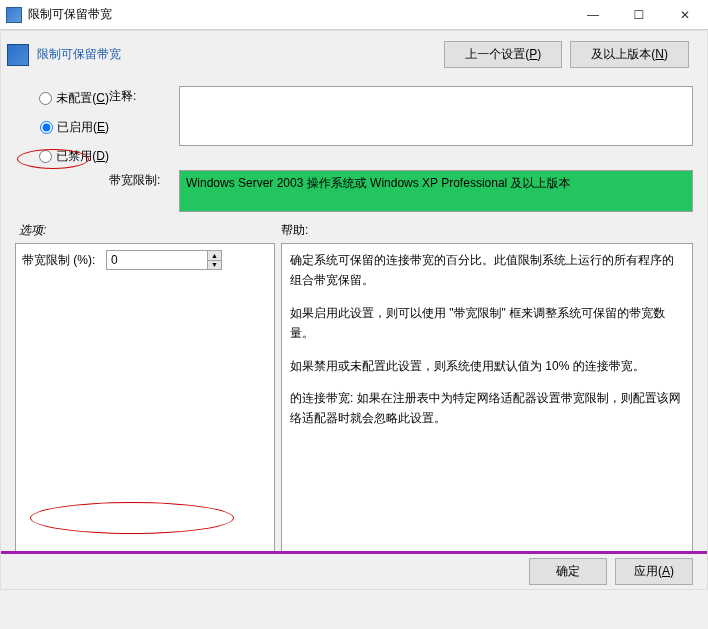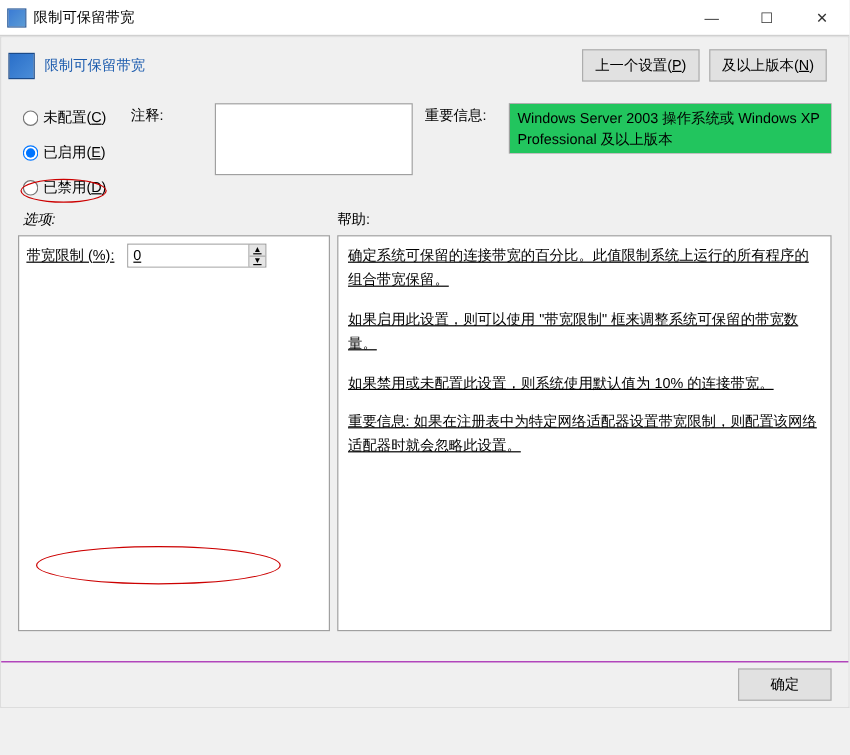--- a/index.html
+++ b/index.html
@@ -50,44 +50,44 @@
   width: 22px; height: 22px;
   background: linear-gradient(135deg,#2a6fc9,#4a8dd8);
   border: 1px solid #1a4a8a;
   margin-right: 8px;
 }
 .header-title { font-size: 12px; color: #1a5aad; flex: 1; }
 .nav-btns { display: flex; gap: 8px; margin-right: 4px; }
 .nav-btn {
   border: 1px solid #adadad;
   background: #e1e1e1;
-  padding: 4px 0;
+  padding: 4px 20px;
   font-size: 12px;
   cursor: default;
   min-width: 98px;
   text-align: center;
 }
 .nav-btn u { text-decoration: underline; }
 .config-area {
   display: flex;
   padding: 18px 14px 4px 18px;
 }
 .radios { width: 90px; display: flex; flex-direction: column; gap: 12px; padding-top: 4px; }
-.radio-row { display: flex; align-items: center; gap: 4px; }
+.radio-row { display: flex; align-items: center; gap: 4px; justify-content: flex-end; }
 .radio-row input { margin: 0; }
 .radio-row label u { text-decoration: underline; }
 .ellipse-mark {
   position: absolute;
   left: 16px; top: 118px;
   width: 72px; height: 20px;
   border: 1px solid #c00;
   border-radius: 50%;
   pointer-events: none;
 }
-.desc-area { flex: 1; display: flex; gap: 10px; }
+.desc-area { flex: 1; display: flex; flex-direction: column; gap: 24px; }
 .row { display: flex; gap: 6px; }
 .row-label { width: 64px; padding-top: 2px; }
 .comment-box {
   flex: 1;
   height: 60px;
   border: 1px solid #a0a0a0;
   background: #fff;
   padding: 2px 4px;
   resize: none;
   font-family: inherit;
@@ -105,21 +105,20 @@
 .lower-labels {
   display: flex;
   padding: 6px 18px 4px 18px;
 }
 .lower-labels .opt { width: 262px; font-style: italic; }
 .panels {
   display: flex;
   gap: 6px;
   padding: 0 14px 0 14px;
   height: 330px;
-  text-decoration: underline;
 }
 .panel {
   border: 1px solid #a0a0a0;
   background: #fff;
   overflow-y: scroll;
 }
 .panel-left { width: 260px; padding: 6px 6px; position: relative; }
 .panel-right { flex: 1; padding: 6px 8px; line-height: 1.7; }
 .spin-row { display: flex; align-items: center; gap: 2px; }
 .spin-label { width: 82px; }
@@ -146,21 +145,21 @@
   left: 14px; top: 258px;
   width: 204px; height: 32px;
   border: 1px solid #c00;
   border-radius: 50%;
   pointer-events: none;
 }
 .footer {
   position: absolute;
   bottom: 0; left: 0; right: 0;
   height: 38px;
-  border-top: 1px solid #a21caf;
+  border-top: 3px solid #a21caf;
   display: flex;
   justify-content: flex-end;
   align-items: center;
   gap: 8px;
   padding-right: 14px;
   background: #f0f0f0;
 }
 .footer-btn {
   border: 1px solid #adadad;
   background: #e1e1e1;
@@ -215,21 +214,21 @@
         <input type="radio" name="cfg" style="">
         <label><span>已禁用(</span><u>D</u><span>)</span></label>
       </div>
     </div>
     <div class="desc-area">
       <div class="row">
         <div class="row-label">注释:</div>
         <textarea class="comment-box" style=""></textarea>
       </div>
       <div class="row">
-        <div class="row-label">重要信息:</div>
+        <div class="row-label">带宽限制:</div>
         <div class="platform-box">Windows Server 2003 操作系统或 Windows XP Professional 及以上版本</div>
       </div>
     </div>
   </div>
 
   <div class="ellipse-mark"></div>
 
   <div class="lower-labels">
     <div class="opt">选项:</div>
     <div>帮助:</div>
@@ -246,21 +245,22 @@
             <div class="spin-btn">▼</div>
           </div>
         </div>
       </div>
       <div class="ellipse-mark2"></div>
     </div>
     <div class="panel panel-right">
       <p class="help-p">确定系统可保留的连接带宽的百分比。此值限制系统上运行的所有程序的组合带宽保留。</p>
       <p class="help-p">如果启用此设置，则可以使用 "带宽限制" 框来调整系统可保留的带宽数量。</p>
       <p class="help-p">如果禁用或未配置此设置，则系统使用默认值为 10% 的连接带宽。</p>
-      <p class="help-p">重要信息: 如果在注册表中为特定网络适配器设置带宽限制，则配置该网络适配器时就会忽略此设置。</p>
+      <p class="help-p">的连接带宽: 如果在注册表中为特定网络适配器设置带宽限制，则配置该网络适配器时就会忽略此设置。</p>
     </div>
   </div>
 
   <div class="footer">
     <div class="footer-btn">确定</div>
+    <div class="footer-btn"><span>应用(</span><u>A</u><span>)</span></div>
   </div>
 
 </div>
 
 </body></html>

